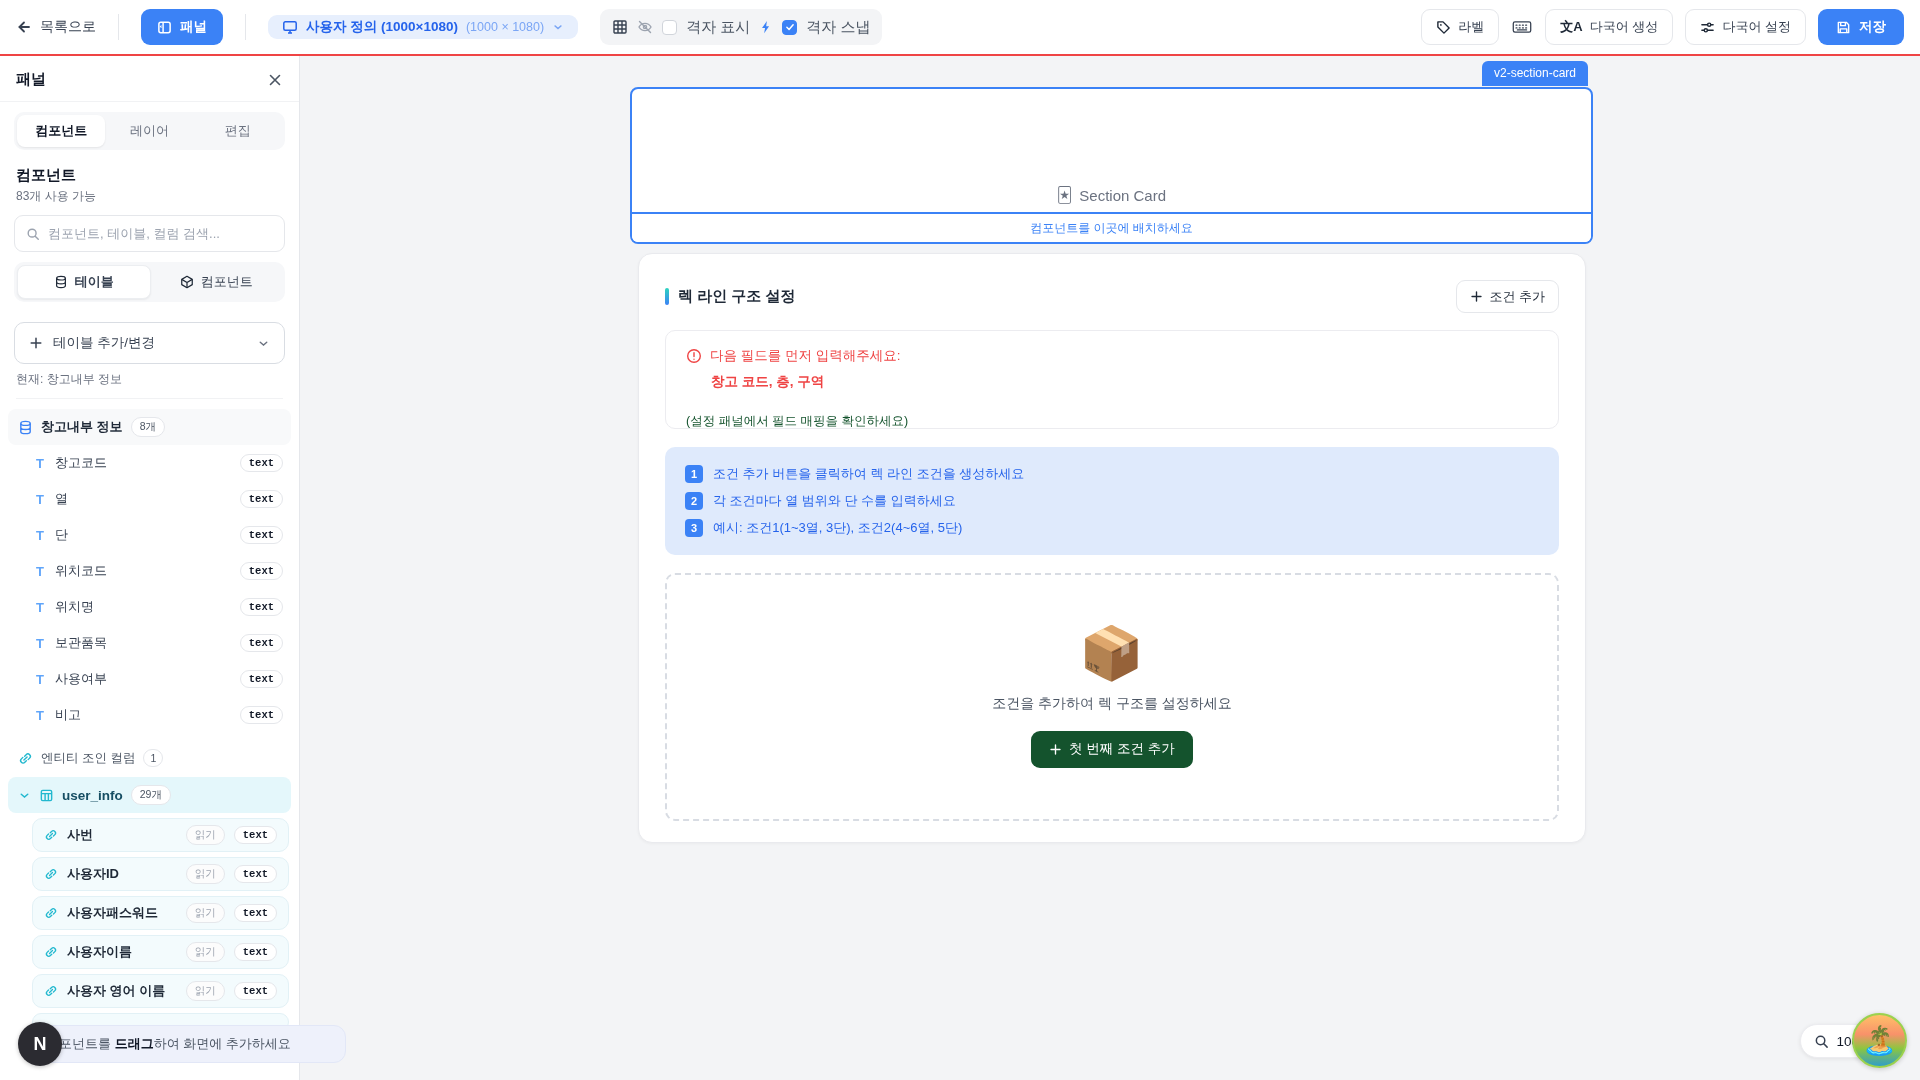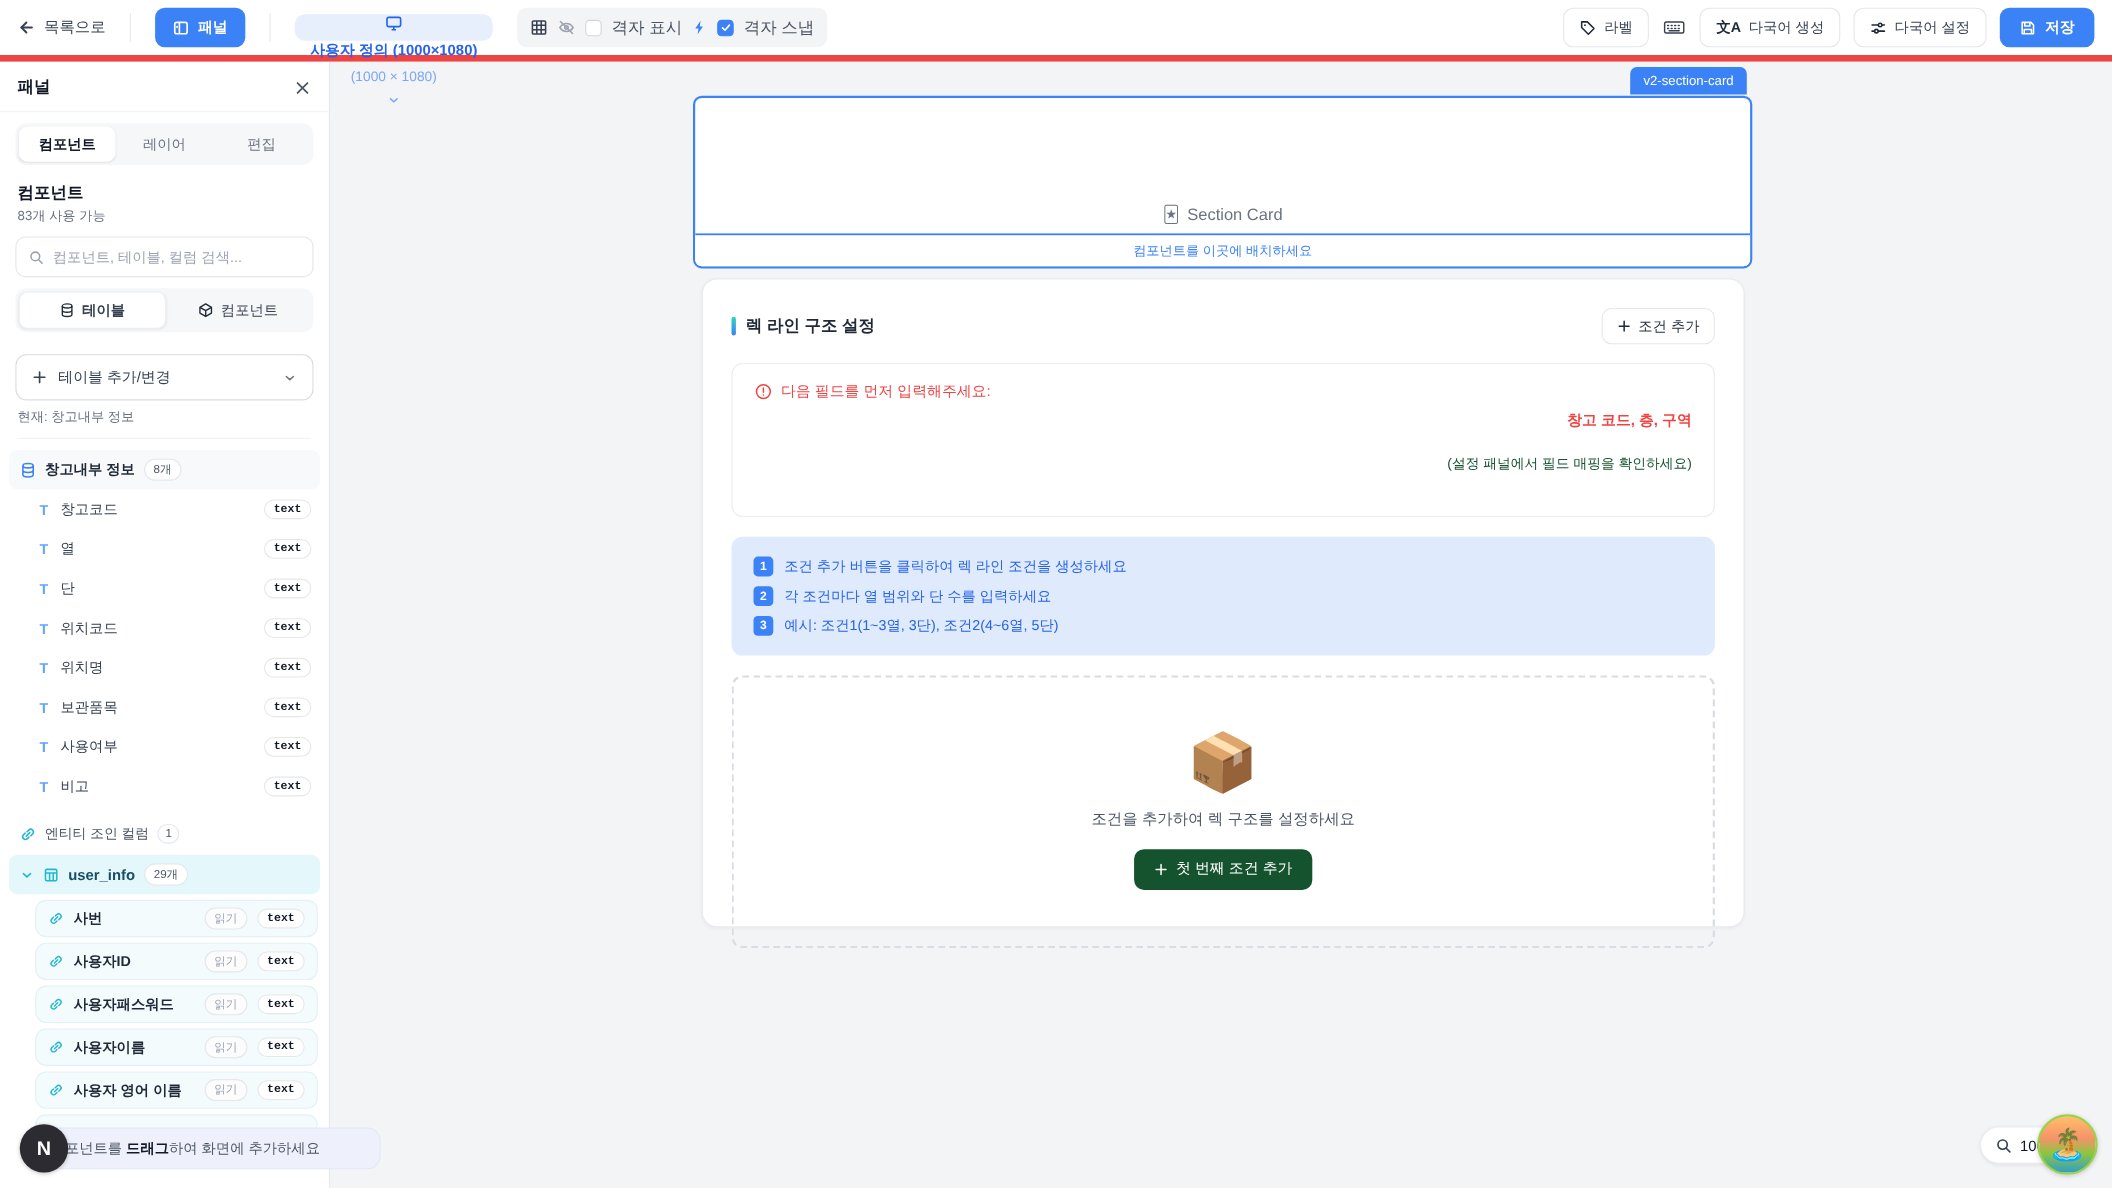--- a/index.html
+++ b/index.html
@@ -3,28 +3,28 @@
 <meta charset="utf-8">
 <style>
   * { margin:0; padding:0; box-sizing:border-box; }
   html,body { width:1920px; height:1080px; overflow:hidden; }
   body { font-family:"Liberation Sans","DejaVu Sans",sans-serif; color:#1f2937; background:#fff; }
   .app { width:1920px; height:1080px; position:relative; display:flex; flex-direction:column; }
 
   svg { display:block; }
 
   
-  .hdr { height:56px; background:#fff; border-bottom:6px solid #ef4444; display:flex; align-items:center; padding:0 16px; gap:22px; flex:0 0 56px; position:relative; z-index:5; }
+  .hdr { height:56px; background:#fff; border-bottom:2px solid #ef4444; display:flex; align-items:center; padding:0 16px; gap:22px; flex:0 0 56px; position:relative; z-index:5; }
   .hdr .back { display:flex; align-items:center; gap:8px; font-size:14px; color:#374151; cursor:pointer; }
   .vdiv { width:1px; height:26px; background:#e5e7eb; }
   .btn-panel { display:flex; align-items:center; gap:8px; background:#3b82f6; color:#fff; font-size:13.5px; font-weight:600; border:none; border-radius:9px; height:36px; padding:0 16px; cursor:pointer; }
   .titleblock { display:flex; flex-direction:column; justify-content:center; gap:2px; }
   .titleblock .t { font-size:17px; font-weight:700; color:#111827; letter-spacing:-0.2px; }
   .titleblock .s { display:flex; align-items:center; gap:5px; font-size:12px; color:#6b7280; }
-  .viewport-pill { display:flex; align-items:center; gap:8px; background:#e7effd; border-radius:9px; height:24px; padding:0 14px; cursor:pointer;flex-direction:column; }
+  .viewport-pill { display:flex; align-items:center; gap:8px; background:#e7effd; border-radius:9px; height:24px; padding:0 14px; cursor:pointer; }
   .viewport-pill .v1 { font-size:13.5px; font-weight:600; color:#2563eb; }
   .viewport-pill .v2 { font-size:12.5px; color:#7ba6f5; }
   .gridgrp { display:flex; align-items:center; gap:9px; background:#f3f4f6; border-radius:9px; height:36px; padding:0 12px; }
   .cb { width:15px; height:15px; border-radius:4px; border:1.5px solid #d1d5db; background:#fff; }
   .cb.on { background:#3b82f6; border-color:#3b82f6; display:flex; align-items:center; justify-content:center; }
   .gridgrp .lbl { font-size:15px; color:#4b5563; }
   .hdr-right { margin-left:auto; display:flex; align-items:center; gap:12px; }
   .btn-ghost { display:flex; align-items:center; gap:7px; background:#fff; border:1px solid #e5e7eb; border-radius:9px; height:36px; padding:0 14px; font-size:13px; color:#374151; cursor:pointer;justify-content:space-between; }
   .btn-save { display:flex; align-items:center; gap:8px; background:#3b82f6; border:none; border-radius:9px; height:36px; padding:0 18px; font-size:13.5px; font-weight:600; color:#fff; cursor:pointer; }
   .kbd-ic { color:#374151; cursor:pointer; }
@@ -76,21 +76,21 @@
   .sec-card { position:absolute; left:330px; top:31px; width:963px; height:157px; background:#fff; border:2px solid #3b82f6; border-radius:8px; display:flex; flex-direction:column; }
   .sec-body { flex:1; position:relative; }
   .sec-label { position:absolute; left:0; right:0; bottom:8px; display:flex; align-items:center; justify-content:center; gap:7px; font-size:15px; color:#6b7280; }
   .dropzone { height:30px; border-top:2px solid #3b82f6; border-radius:0 0 6px 6px; background:#fff; display:flex; align-items:center; justify-content:center; font-size:12px; color:#3b82f6; }
 
   .modal { position:absolute; left:338px; top:197px; width:948px; height:590px; background:#fff; border:1px solid #e9eaee; border-radius:14px; box-shadow:0 1px 3px rgba(0,0,0,.04); padding:26px; }
   .m-head { display:flex; align-items:center; }
   .accent { width:4px; height:17px; border-radius:2px; background:linear-gradient(#2dd4bf,#3b82f6); margin-right:9px; }
   .m-title { font-size:15px; font-weight:700; color:#1f2937; }
   .btn-add { margin-left:auto; display:flex; align-items:center; gap:6px; background:#fff; border:1px solid #e5e7eb; border-radius:9px; height:33px; padding:0 13px; font-size:13px; color:#1f2937; cursor:pointer; }
-  .warnbox { margin-top:17px; border:1px solid #ececf0; border-radius:10px; padding:16px 20px 14px; height:140px;text-align:right; }
+  .warnbox { margin-top:17px; border:1px solid #ececf0; border-radius:10px; padding:16px 20px 14px; height:99px; }
   .warn-l1 { display:flex; align-items:center; gap:8px; font-size:13.5px; color:#ef4444; }
   .warn-fields { margin:8px 0 0 25px; font-size:13.5px; font-weight:700; color:#ef4444; }
   .warn-l3 { margin:22px 0 0 0; font-size:12.5px; color:#14532d; }
   .infobox { margin-top:18px; background:#dfeafc; border-radius:10px; padding:18px 20px; display:flex; flex-direction:column; gap:9px; }
   .step { display:flex; align-items:center; gap:10px; }
   .step .num { width:18px; height:18px; border-radius:4px; background:#3b82f6; color:#fff; font-size:11px; font-weight:700; display:flex; align-items:center; justify-content:center; flex:0 0 18px; }
   .step .tx { font-size:13px; color:#2563eb; }
   .emptybox { margin-top:18px; border:2px dashed #d8dce3; border-radius:10px; height:248px; display:flex; flex-direction:column; align-items:center; justify-content:center; }
   .emptybox .pkg { font-size:52px; line-height:1; }
   .emptybox .tx { margin-top:16px; font-size:14px; color:#4b5563; }

